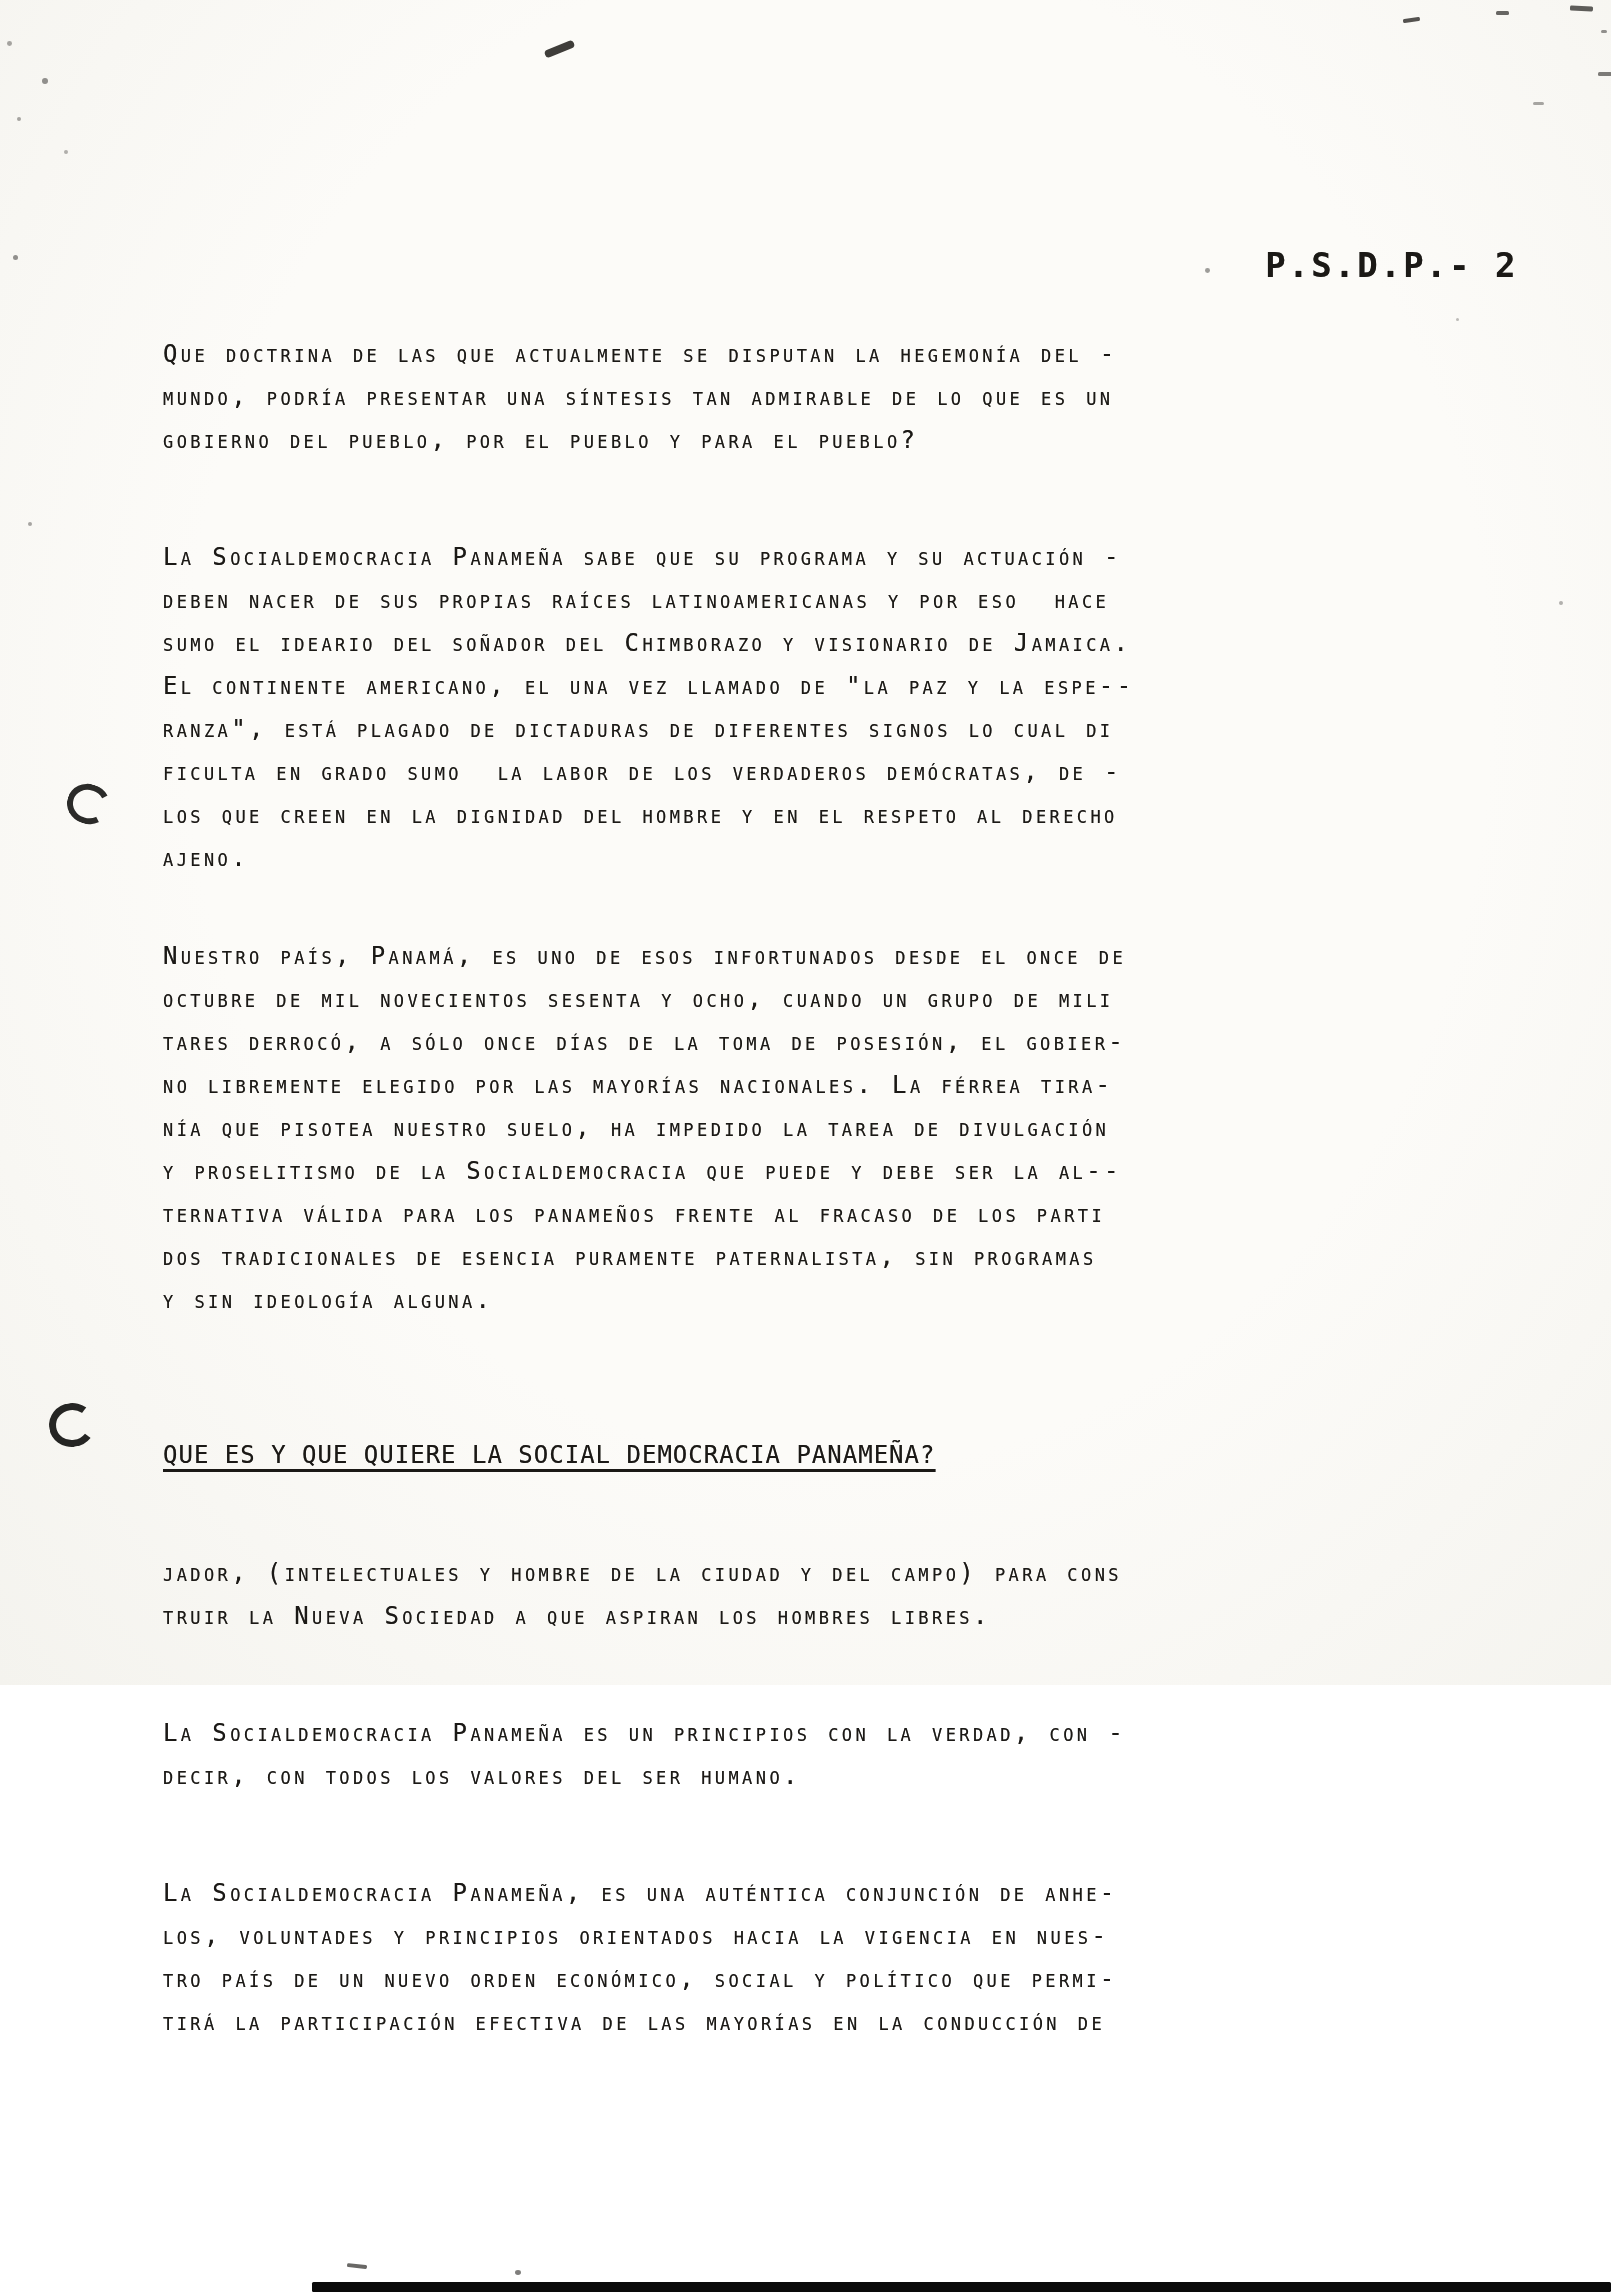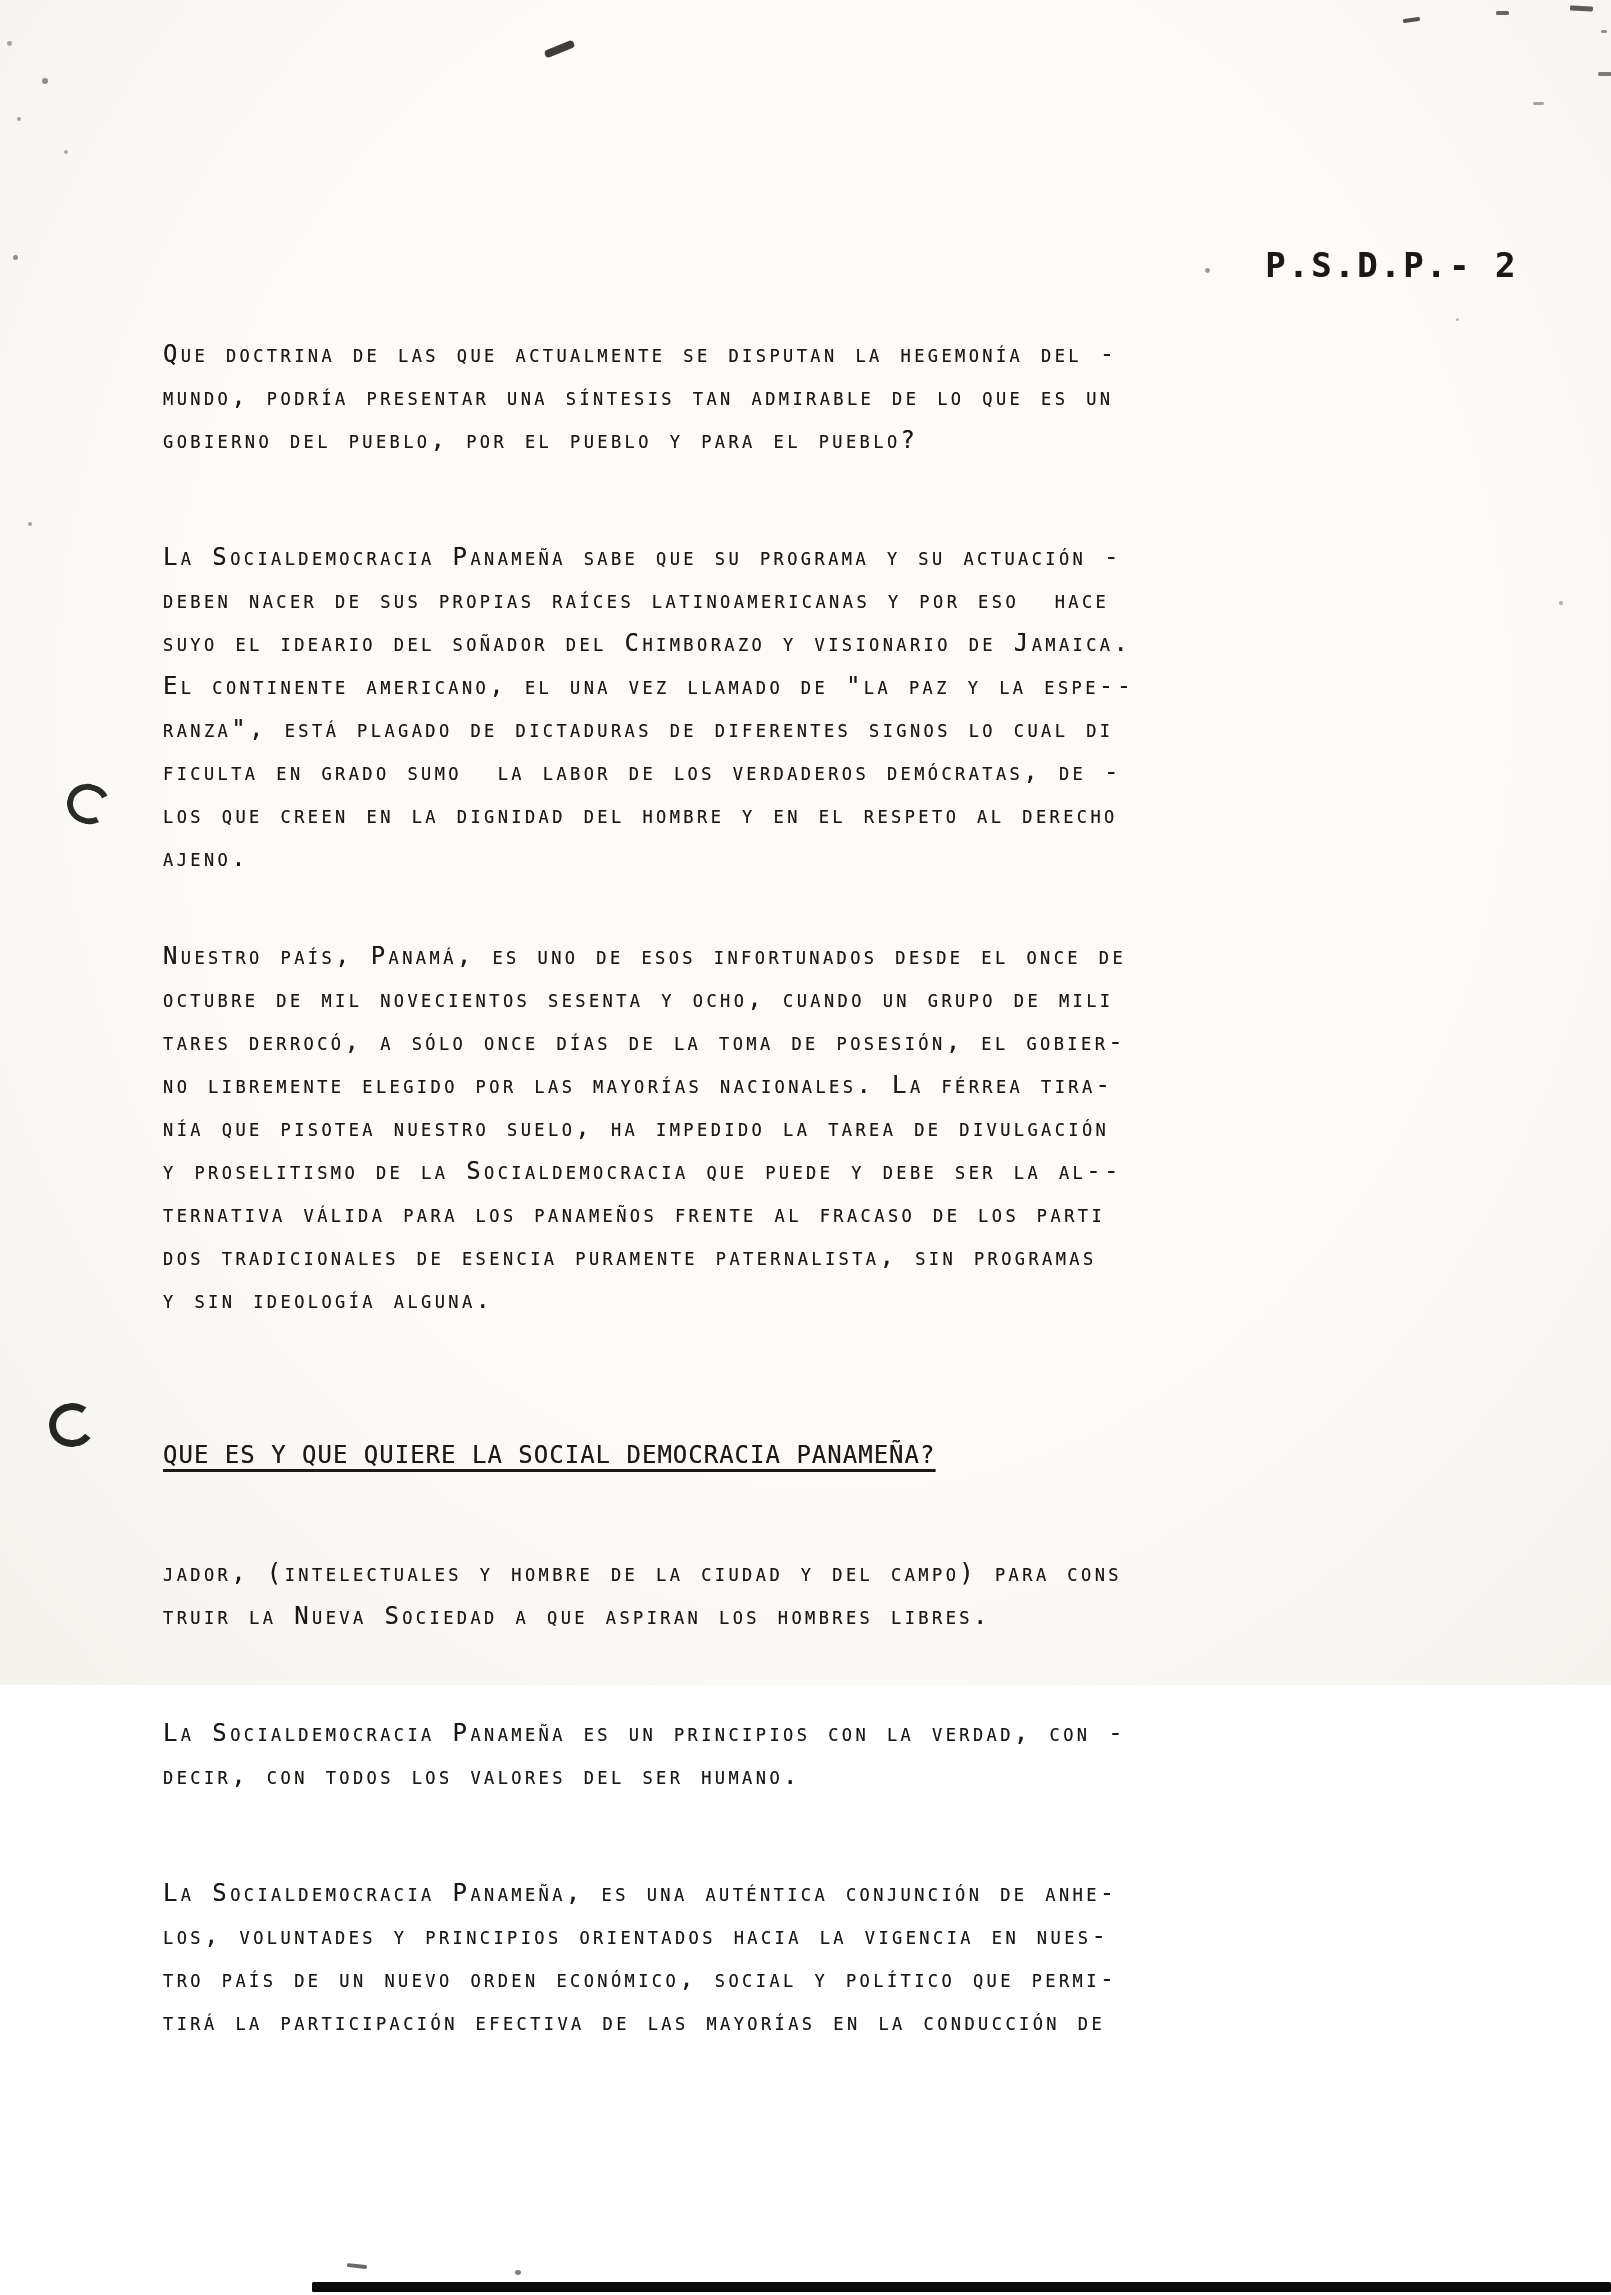--- a/index.html
+++ b/index.html
@@ -96,21 +96,21 @@
 
   <div class="content">
       <p class="para body">
         <span class="line">Que doctrina de las que actualmente se disputan la hegemonía del -</span>
         <span class="line">mundo, podría presentar una síntesis tan admirable de lo que es un</span>
         <span class="line">gobierno del pueblo, por el pueblo y para el pueblo?</span>
       </p>
       <p class="para body">
         <span class="line">La Socialdemocracia Panameña sabe que su programa y su actuación -</span>
         <span class="line">deben nacer de sus propias raíces latinoamericanas y por eso  hace</span>
-        <span class="line">suyo el ideario del soñador del Chimborazo y visionario de Jamaica.</span>
+        <span class="line">sumo el ideario del soñador del Chimborazo y visionario de Jamaica.</span>
         <span class="line">El continente americano, el una vez llamado de "la paz y la espe--</span>
         <span class="line">ranza", está plagado de dictaduras de diferentes signos lo cual di</span>
         <span class="line">ficulta en grado sumo  la labor de los verdaderos demócratas, de -</span>
         <span class="line">los que creen en la dignidad del hombre y en el respeto al derecho</span>
         <span class="line">ajeno.</span>
       </p>
       <p class="para body">
         <span class="line">Nuestro país, Panamá, es uno de esos infortunados desde el once de</span>
         <span class="line">octubre de mil novecientos sesenta y ocho, cuando un grupo de mili</span>
         <span class="line">tares derrocó, a sólo once días de la toma de posesión, el gobier-</span>

